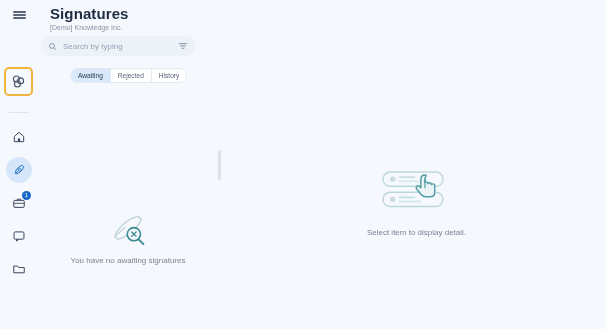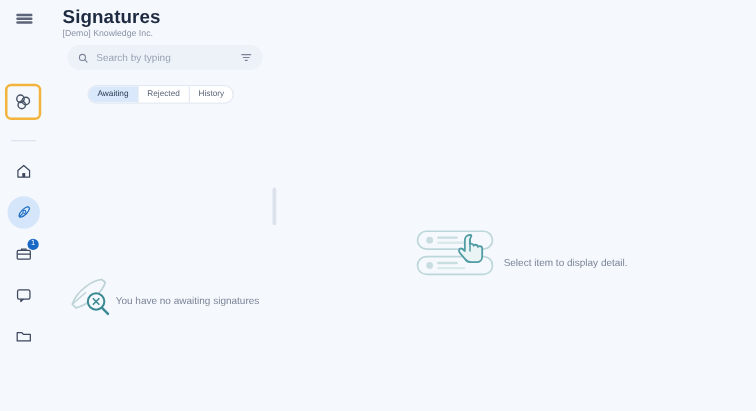--- a/index.html
+++ b/index.html
@@ -103,21 +103,21 @@
   }
   #page-subtitle {
     font-size: 7px;
     color: #8a93a6;
     margin-top: 2px;
   }
 
   
   #search-bar {
     position: absolute;
-    left: 54px; top: 36px;
+    left: 40px; top: 36px;
     width: 156px; height: 20px;
     background: #edf1f8;
     border-radius: 10px;
     display: flex;
     align-items: center;
     padding: 0 8px;
     cursor: text;
   }
   #search-input {
     flex: 1;
@@ -182,21 +182,21 @@
     left: 228px; top: 92px;
     width: 377px; height: 237px;
     display: flex;
     align-items: center;
     justify-content: center;
     flex-direction: column;
   }
 
   .empty-state {
     display: flex;
-    flex-direction: row;
+    flex-direction: column;
     align-items: center;
     justify-content: flex-end;
   }
   .empty-text {
     font-size: 8px;
     color: #7b8497;
     margin-top: 4px;
     text-align: center;
   }
   #list-empty { position: relative; top: 28px; }

